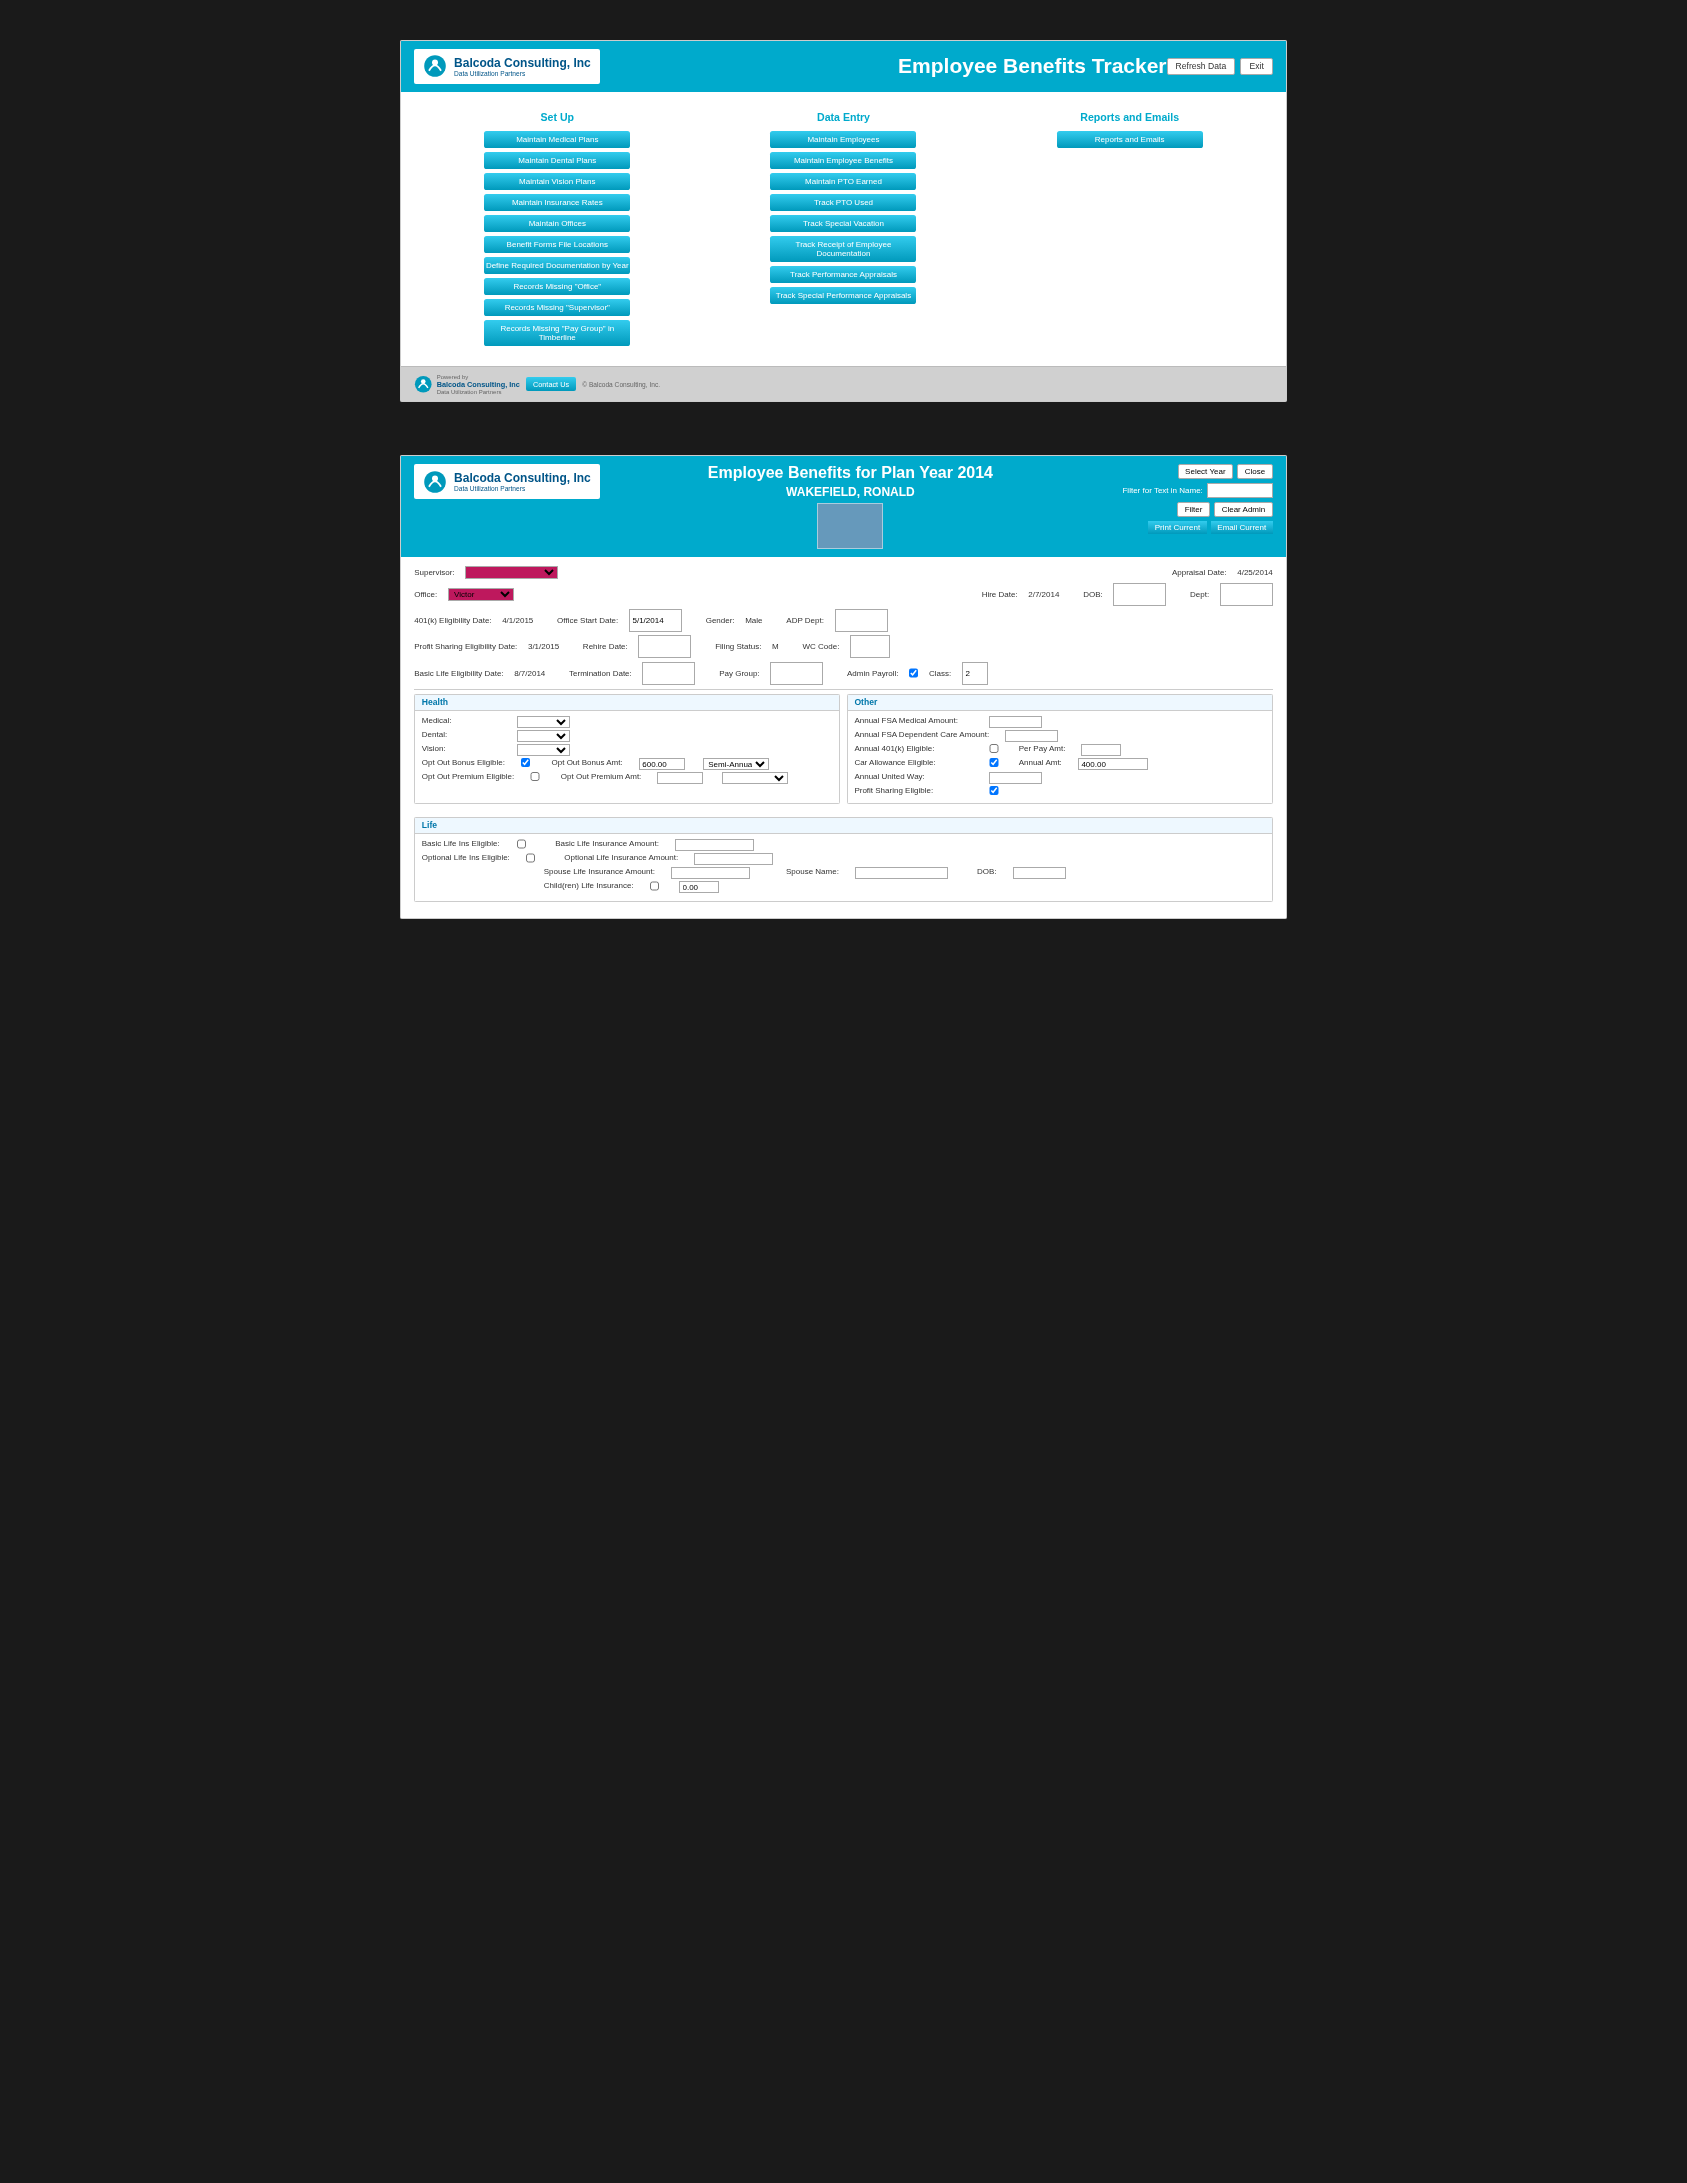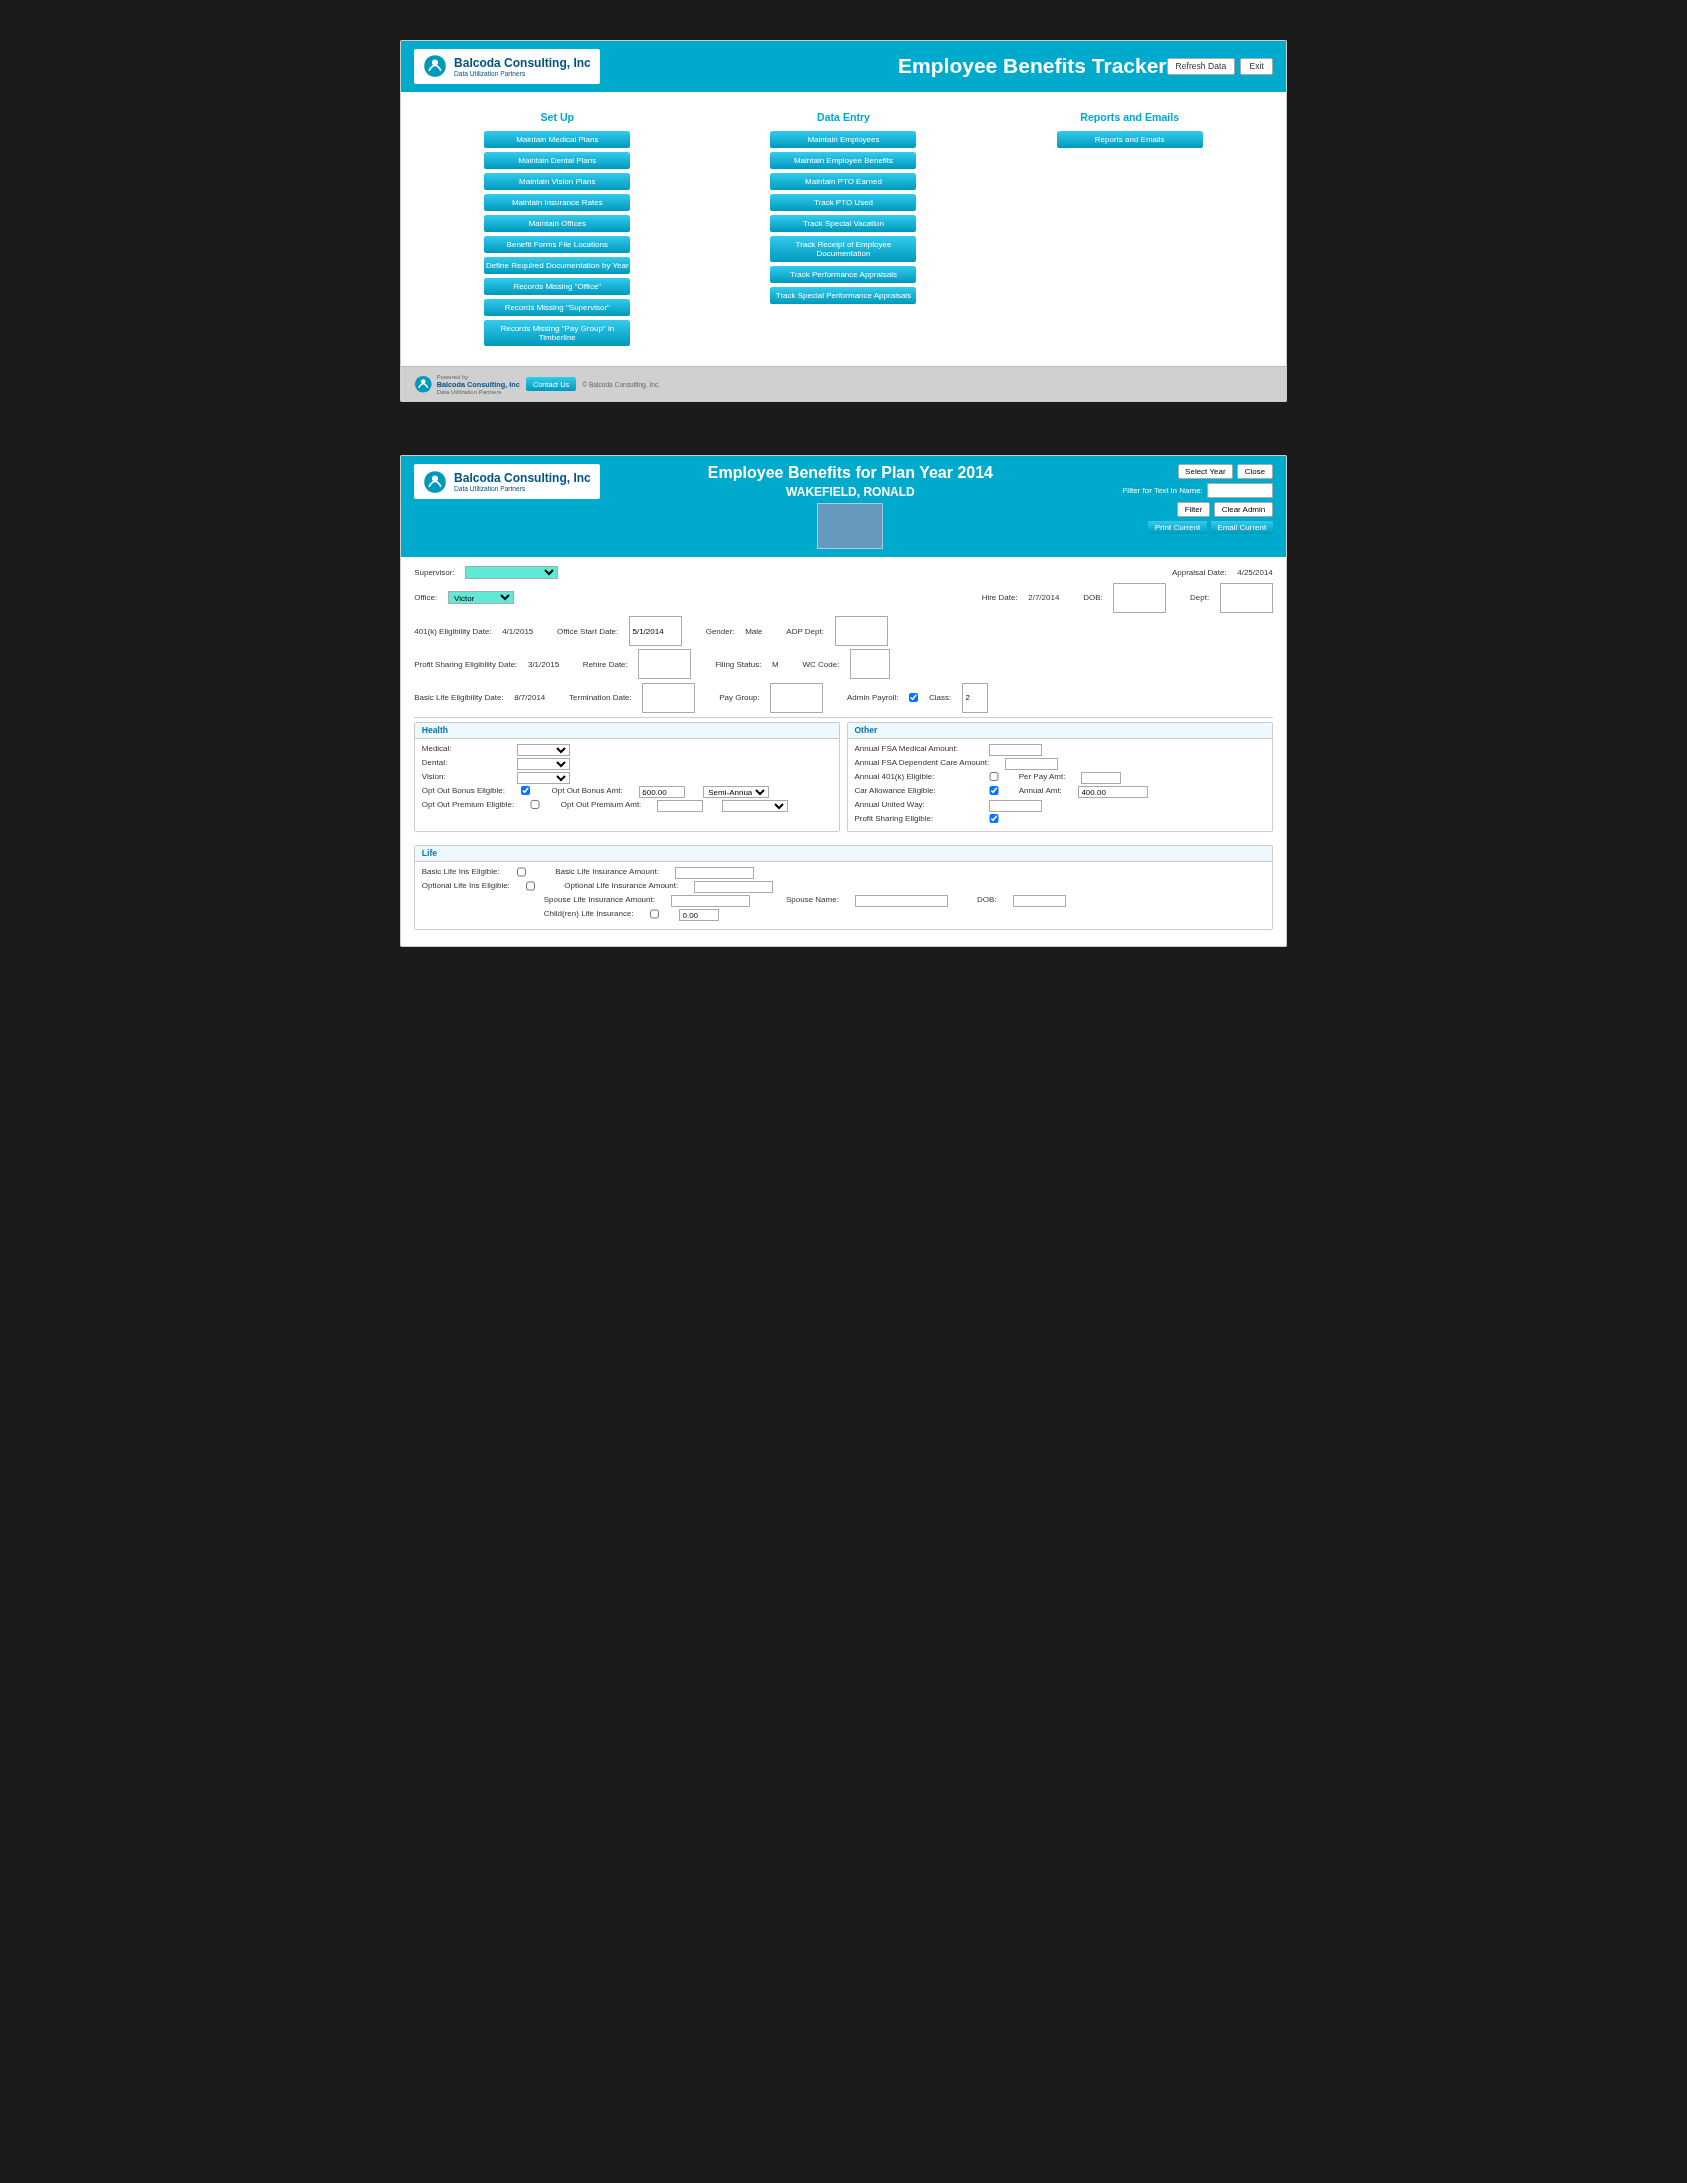--- a/index.html
+++ b/index.html
@@ -283,30 +283,30 @@
     .form-value {
       color: #333;
       font-weight: normal;
     }
 
     .form-input {
       border: 0.7px solid #aaa;
       background: white;
       padding: 1.3px 2.6px;
       font-size: 8px;
-      height: 30px;
+      height: 23px;
     }
 
     .form-input-w80 { width: 53px; }
     .form-input-w60 { width: 40px; }
     .form-input-w40 { width: 26.5px; }
 
     .form-select {
       border: 0.7px solid #aaa;
-      background: #5eead4;
+      background: #be185d;
       padding: 0.7px 1.3px;
       font-size: 8px;
       height: 13.2px;
     }
 
     .form-divider {
       border: none;
       border-top: 0.7px solid #ccc;
       margin: 4px 0;
     }

